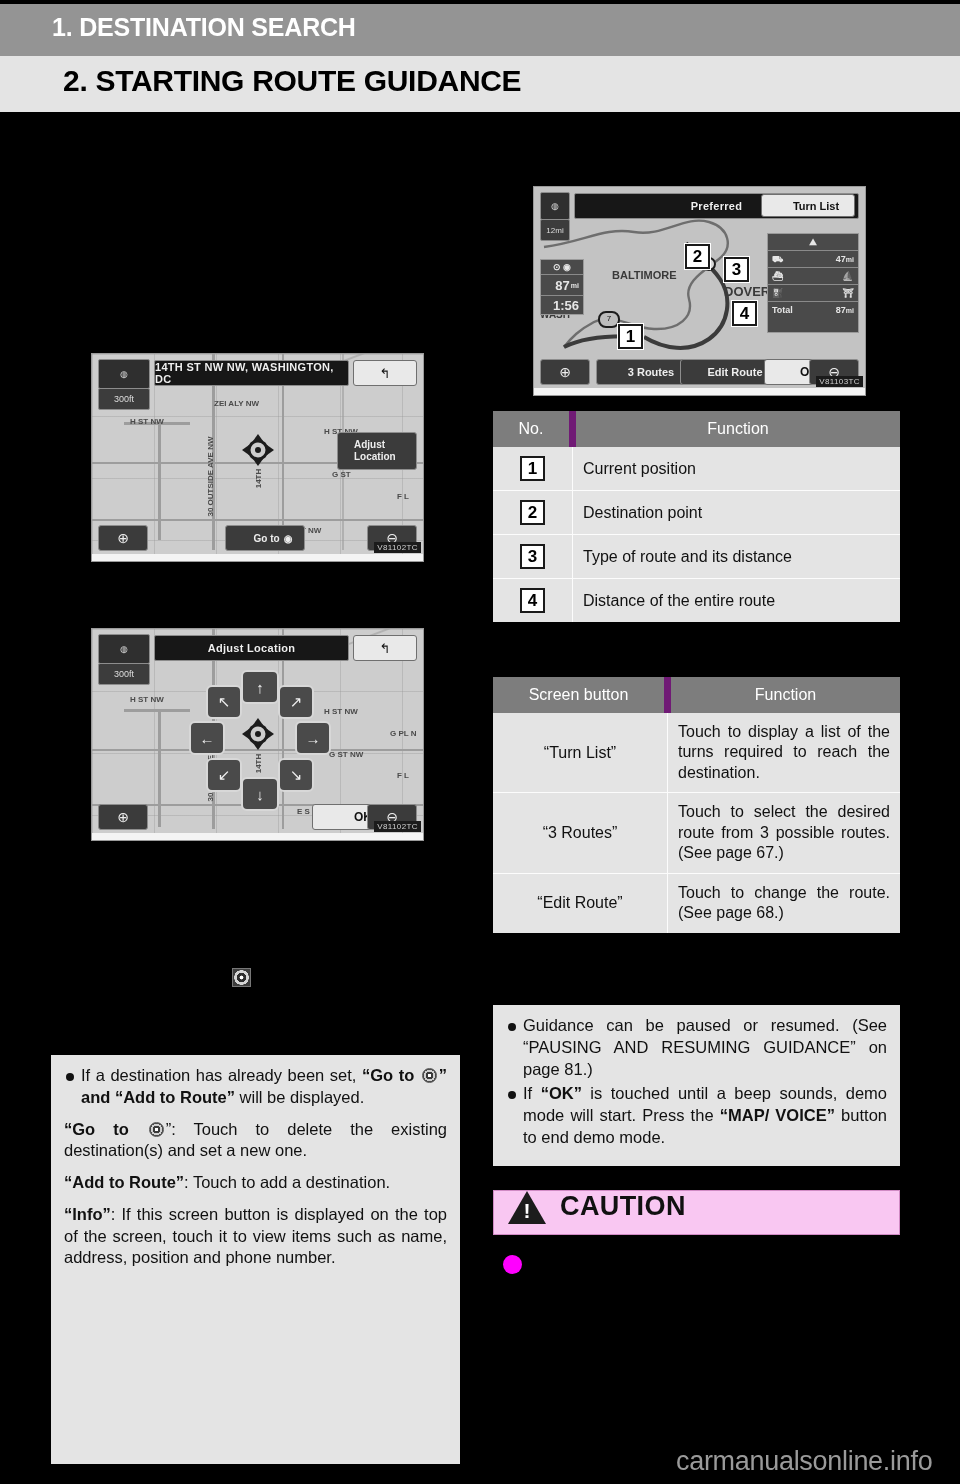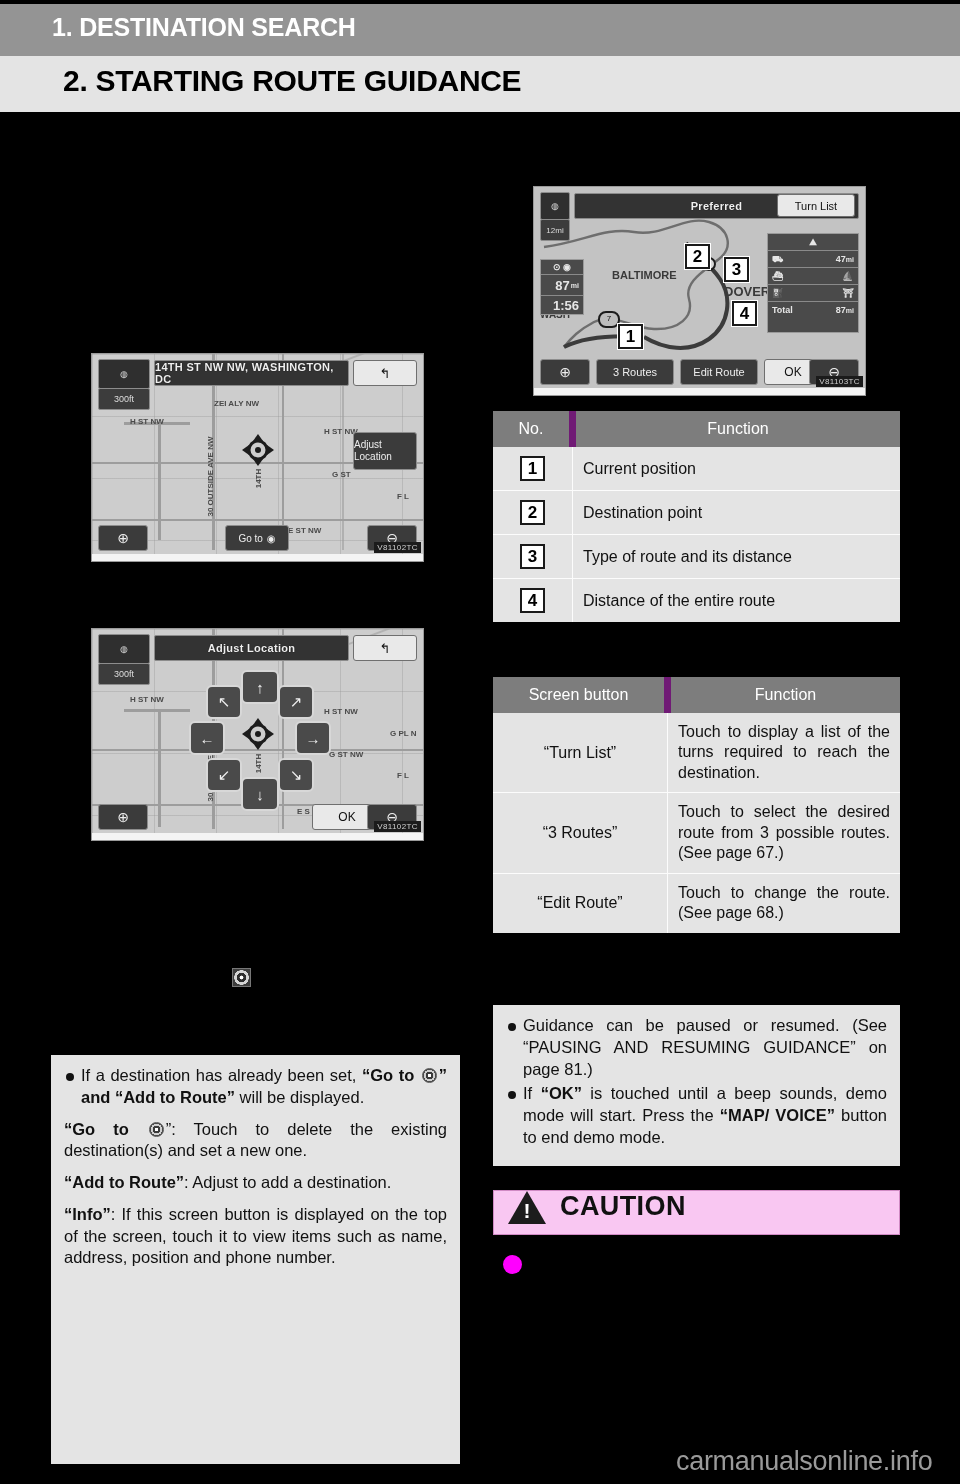--- a/index.html
+++ b/index.html
@@ -47,21 +47,21 @@
     position:absolute;left:0;bottom:0;width:100%;height:7px;background:#f4f4f4;
   }
   .navshot .maparea{position:absolute;left:0;top:0;right:0;bottom:0;
     background:
       linear-gradient(to right,rgba(150,150,150,.35) 1px,transparent 1px) 0 0/62px 62px,
       linear-gradient(to bottom,rgba(150,150,150,.35) 1px,transparent 1px) 0 0/62px 62px,
       #cdcdcd;
   }
   .navshot .titlebar{
     position:absolute;left:62px;top:6px;right:74px;height:24px;
-    background:#701a75;border:1px solid #8c8c8c;border-radius:2px;
+    background:#0f172a;border:1px solid #8c8c8c;border-radius:2px;
     color:#f0f0f0;font-size:11px;font-weight:bold;
     display:flex;align-items:center;justify-content:center;
     letter-spacing:.3px;text-shadow:0 0 1px #000;
   }
   .navshot .compass{
     position:absolute;left:6px;top:5px;width:50px;height:28px;
     background:#2f2f2f;border:1px solid #8d8d8d;border-radius:2px;
     color:#ddd;font-size:9px;display:flex;align-items:center;justify-content:center;
   }
   .navshot .scalebox{
@@ -70,22 +70,22 @@
     color:#ddd;font-size:9px;display:flex;align-items:center;justify-content:center;
   }
   .navshot .backbtn{
     position:absolute;right:6px;top:6px;width:62px;height:24px;
     background:#e9e9e9;border:1px solid #6f6f6f;border-radius:3px;
     color:#111;font-size:13px;display:flex;align-items:center;justify-content:center;
   }
   .navshot .sbtn{
     position:absolute;height:24px;
     background:#3b3b3b;border:1px solid #8d8d8d;border-radius:3px;
-    color:#eee;font-size:10px;font-weight:normal;
-    display:flex;align-items:center;justify-content:center;
+    color:#eee;font-size:10px;font-weight:bold;
+    display:flex;align-items:center;justify-content:center;padding-left:16px;
   }
   .navshot .sbtn.light{background:#e9e9e9;color:#111;border-color:#6f6f6f;}
   .navshot .zbtn{
     position:absolute;bottom:10px;width:48px;height:24px;
     background:#3b3b3b;border:1px solid #8d8d8d;border-radius:3px;
     color:#eee;font-size:14px;display:flex;align-items:center;justify-content:center;
   }
   .navshot .code{
     position:absolute;right:2px;bottom:8px;
     background:#1b1b1b;color:#cfcfcf;font-size:8px;
@@ -286,21 +286,21 @@
     <div class="zbtn" style="right:6px;">⊖</div>
     <div class="bezel-bot"></div>
     <div class="code">V81102TC</div>
   </div>
 
   <div class="lone-icon" style="left:232px;top:856px;"></div>
 
   <div class="notebox" style="left:51px;top:943px;width:409px;height:409px;">
     <p class="bullet-li"><span>If a destination has already been set, </span><span class="b">“Go to </span><span class="goicon"></span><span class="b">” and </span><span class="b">“Add to Route”</span><span> will be displayed.</span></p>
     <p style="margin-top:10px;"><span class="b">“Go to </span><span class="goicon"></span><span>”: Touch to delete the existing destination(s) and set a new one.</span></p>
-    <p style="margin-top:10px;"><span class="b">“Add to Route”</span><span>: Adjust to add a destination.</span></p>
+    <p style="margin-top:10px;"><span class="b">“Add to Route”</span><span>: Touch to add a destination.</span></p>
     <p style="margin-top:10px;"><span class="b">“Info”</span><span>: If this screen button is displayed on the top of the screen, touch it to view items such as name, address, position and phone number.</span></p>
   </div>
 
   <div class="navshot" style="left:533px;top:74px;width:331px;height:208px;">
     <div class="maparea" style="background:#c3c3c3;"></div>
 
     <svg style="position:absolute;left:0;top:0;width:331px;height:208px;" viewBox="0 0 331 208">
       <path d="M10 60 C50 55 70 40 100 45 C130 50 150 28 175 35 C195 41 200 60 185 72
                C170 84 150 95 155 112 C160 130 145 143 120 142 C95 141 80 125 60 135
                C45 143 38 150 30 160" fill="none" stroke="#6e6e6e" stroke-width="2.4"></path>

